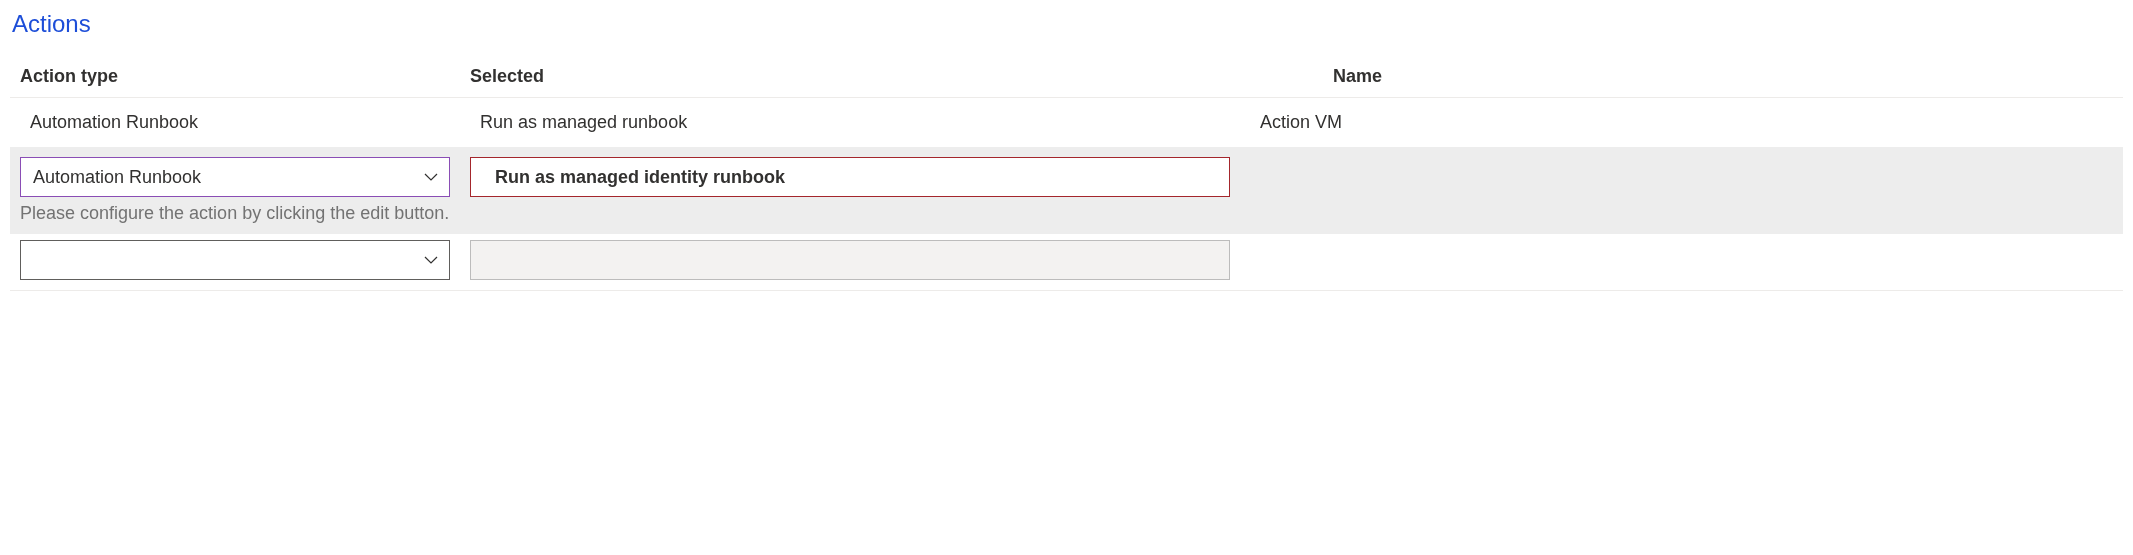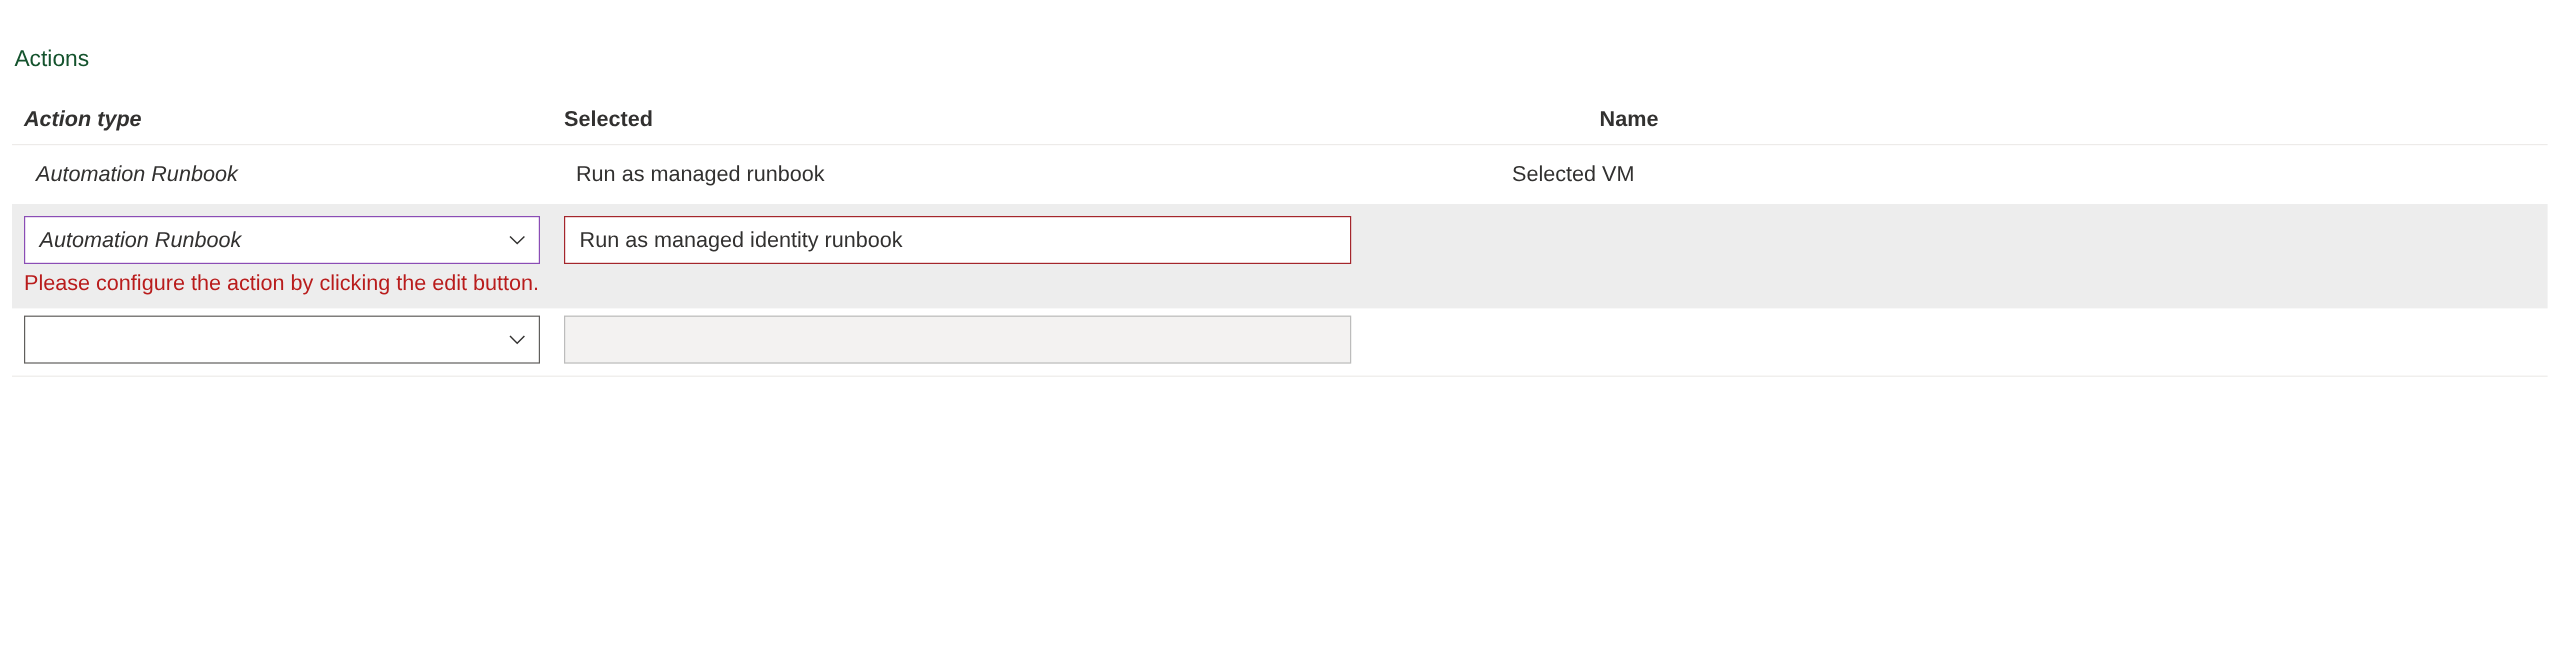--- a/index.html
+++ b/index.html
@@ -8,44 +8,42 @@
       padding: 0;
     }
     body {
       font-family: "Segoe UI", -apple-system, BlinkMacSystemFont, sans-serif;
       font-size: 14px;
       color: #323130;
       background: #ffffff;
       padding: 10px;
     }
     .section-title {
-      font-size: 19px;
+      font-size: 24px;
       font-weight: 400;
-      color: #14532d;
+      color: #1d4ed8;
       margin-bottom: 20px;
       padding-left: 2px;
-      margin-top: 29px;
     }
     .actions-table {
       width: 100%;
     }
     .header-row {
       display: flex;
       padding: 8px 10px 10px 10px;
       border-bottom: 1px solid #edebe9;
     }
     .header-cell {
       font-size: 18px;
       font-weight: 600;
       color: #323130;
     }
     .col-action-type {
       width: 450px;
       flex-shrink: 0;
-      font-style: italic;
     }
     .col-name {
       width: 780px;
       flex-shrink: 0;
     }
     .col-selected {
       flex: 1;
     }
     .data-row {
       display: flex;
@@ -91,37 +89,38 @@
       width: 16px;
       height: 16px;
       display: flex;
       align-items: center;
       justify-content: center;
     }
     .text-input {
       height: 40px;
       background: #ffffff;
       border: 1px solid #605e5c;
-      padding: 0 12px;
-      width: 656px;
+      padding: 0 24px;
+      width: 760px;
       font-size: 18px;
       color: #323130;
       font-family: inherit;
+      font-weight: bold;
     }
     .text-input.error {
       border: 1px solid #a4262c;
     }
     .text-input.disabled {
       background: #f3f2f1;
       border: 1px solid #bcbcbc;
     }
     .validation-message {
       width: 100%;
       font-size: 18px;
-      color: #b91c1c;
+      color: #737373;
       padding: 6px 0 10px 0;
     }
     .row-inner {
       display: flex;
       align-items: center;
       width: 100%;
     }
   </style>
 </head>
 <body>
@@ -132,21 +131,21 @@
 
   <div class="header-row">
     <div class="header-cell col-action-type">Action type</div>
     <div class="header-cell col-selected">Selected</div>
     <div class="header-cell col-name">Name</div>
   </div>
 
   <div class="data-row">
     <div class="col-action-type cell-text">Automation Runbook</div>
     <div class="col-name cell-text">Run as managed runbook</div>
-    <div class="col-selected cell-text">Selected VM</div>
+    <div class="col-selected cell-text">Action VM</div>
   </div>
 
   <div class="data-row highlighted">
     <div class="row-inner">
       <div class="col-action-type">
         <div class="dropdown active">
           <span class="dropdown-text">Automation Runbook</span>
           <span class="chevron">
             <svg width="16" height="16" viewBox="0 0 16 16">
                 <path d="M2 5 L8 11 L14 5" stroke="#323130" stroke-width="1.2" fill="none"></path>

